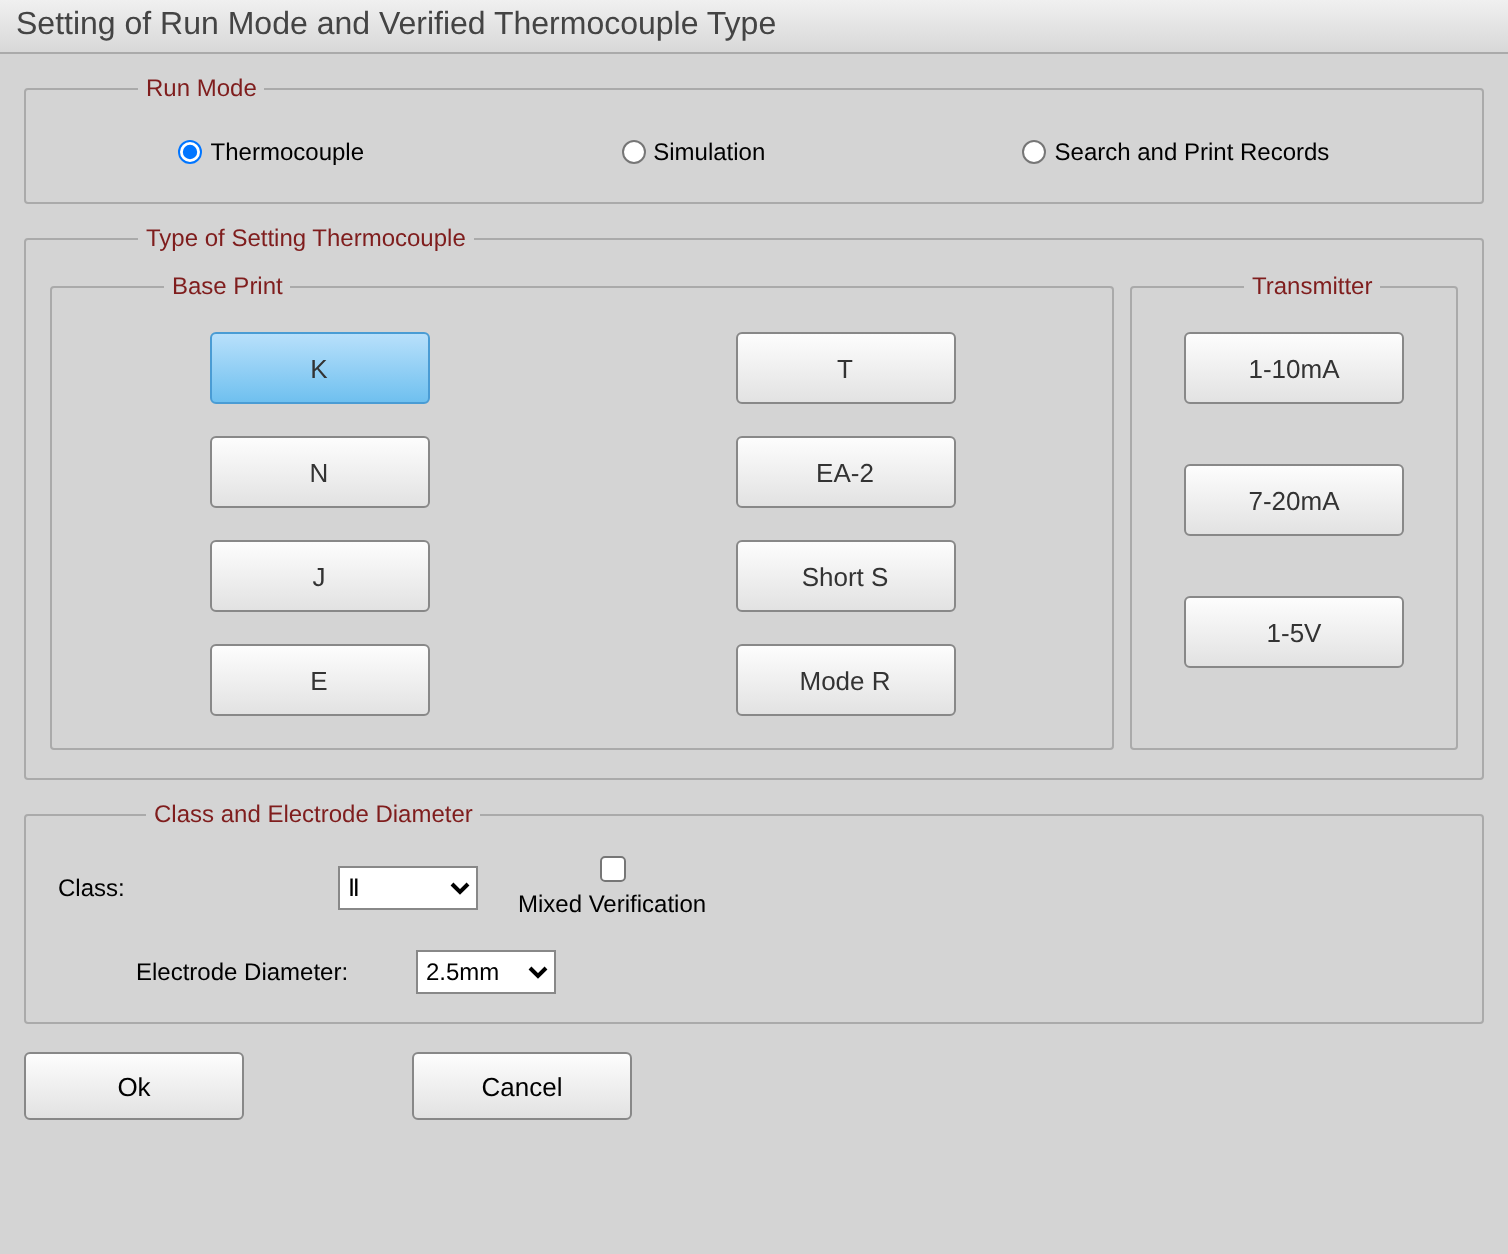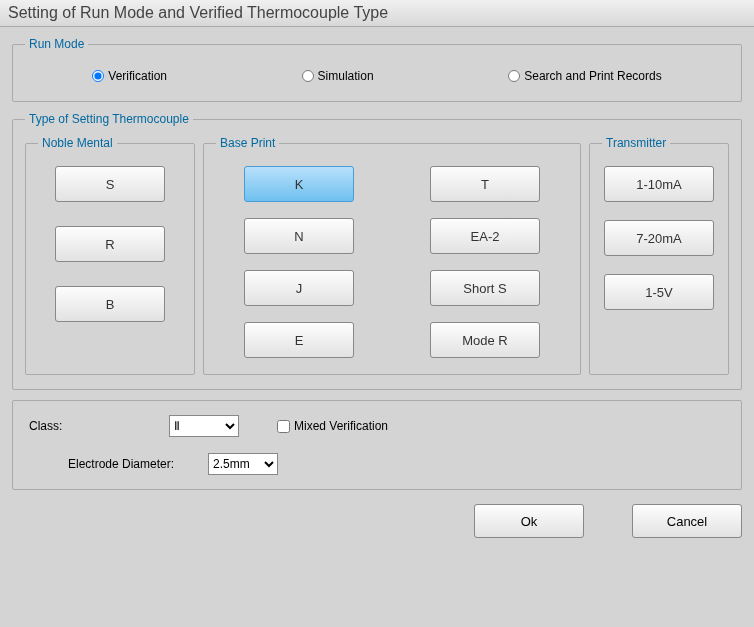--- a/index.html
+++ b/index.html
@@ -24,21 +24,22 @@
     fieldset {
       border: 1px solid #aaa;
       border-radius: 2px;
       padding: 10px 12px 14px;
       margin-bottom: 10px;
       position: relative;
     }
     legend {
       font-size: 12px;
       padding: 0 4px;
-      color: #0369a1;
+      color: #7f1d1d;
+      margin-left: 44px;
     }
     .run-mode-row {
       display: flex;
       justify-content: space-around;
       padding: 8px 0 4px;
     }
     .radio-item {
       display: flex;
       align-items: center;
       gap: 4px;
@@ -69,25 +70,25 @@
       padding-top: 16px;
       padding-bottom: 16px;
     }
     .base-grid {
       display: grid;
       grid-template-columns: 1fr 1fr;
       gap: 16px 20px;
       justify-items: center;
     }
     .transmitter {
-      width: 140px;
+      width: 164px;
       display: flex;
       flex-direction: column;
       align-items: center;
-      gap: 18px;
+      gap: 30px;
       padding-top: 16px;
       padding-bottom: 21px;
     }
     .tc-btn {
       width: 110px;
       height: 36px;
       border: 1px solid #888;
       border-radius: 3px;
       background: linear-gradient(#fdfdfd, #e2e2e2);
       font-size: 13px;
@@ -115,26 +116,27 @@
       width: 70px;
       height: 22px;
       font-size: 12px;
       border: 1px solid #888;
       background: #fff;
     }
     .checkbox-item {
       display: flex;
       align-items: center;
       gap: 4px;
-      margin-left: 18px;
+      margin-left: 0;
+      flex-direction: column;
     }
     .dialog-buttons {
       display: flex;
-      justify-content: flex-end;
-      gap: 48px;
+      justify-content: flex-start;
+      gap: 84px;
       margin-top: 14px;
     }
     .dlg-btn {
       width: 110px;
       height: 34px;
       border: 1px solid #888;
       border-radius: 3px;
       background: linear-gradient(#fdfdfd, #e2e2e2);
       font-size: 13px;
       cursor: pointer;
@@ -147,43 +149,37 @@
   <span>Setting of Run Mode and Verified Thermocouple Type</span>
 </div>
 
 <div class="content">
 
   <fieldset>
     <legend>Run Mode</legend>
     <div class="run-mode-row">
       <label class="radio-item">
         <input type="radio" name="runmode" checked="" style="">
-        <span>Verification</span>
+        <span>Thermocouple</span>
       </label>
       <label class="radio-item">
         <input type="radio" name="runmode" style="">
         <span>Simulation</span>
       </label>
       <label class="radio-item">
         <input type="radio" name="runmode" style="">
         <span>Search and Print Records</span>
       </label>
     </div>
   </fieldset>
 
   <fieldset>
     <legend>Type of Setting Thermocouple</legend>
     <div class="type-section">
 
-      <fieldset class="noble">
-        <legend>Noble Mental</legend>
-        <button class="tc-btn">S</button>
-        <button class="tc-btn">R</button>
-        <button class="tc-btn">B</button>
-      </fieldset>
 
       <fieldset class="base">
         <legend>Base Print</legend>
         <div class="base-grid">
           <button class="tc-btn selected">K</button>
           <button class="tc-btn">T</button>
           <button class="tc-btn">N</button>
           <button class="tc-btn">EA-2</button>
           <button class="tc-btn">J</button>
           <button class="tc-btn">Short S</button>
@@ -196,20 +192,21 @@
         <legend>Transmitter</legend>
         <button class="tc-btn">1-10mA</button>
         <button class="tc-btn">7-20mA</button>
         <button class="tc-btn">1-5V</button>
       </fieldset>
 
     </div>
   </fieldset>
 
   <fieldset class="class-section">
+    <legend>Class and Electrode Diameter</legend>
     <div class="form-row">
       <span class="form-label">Class:</span>
       <select>
         <option>Ⅱ</option>
       </select>
       <label class="checkbox-item">
         <input type="checkbox" style="">
         <span>Mixed Verification</span>
       </label>
     </div>

